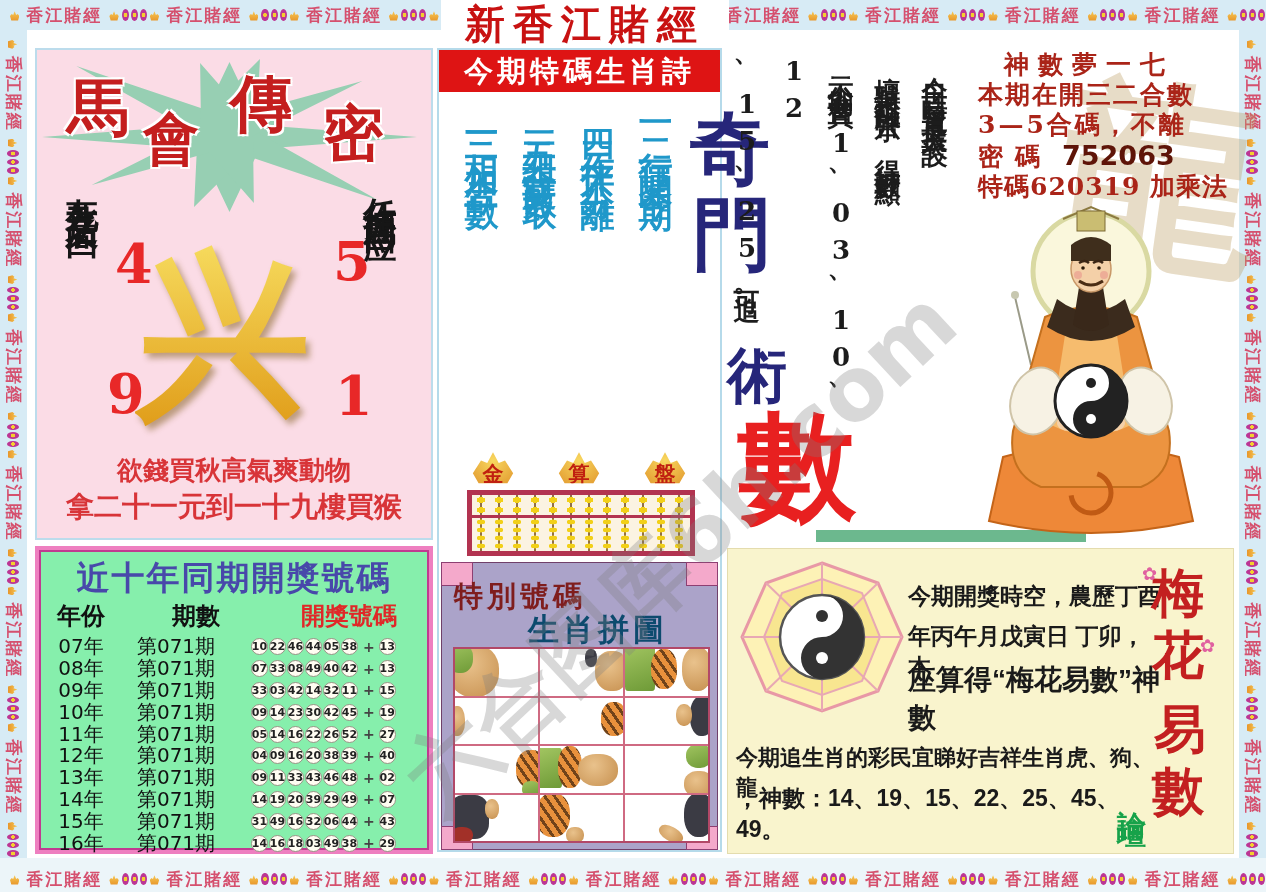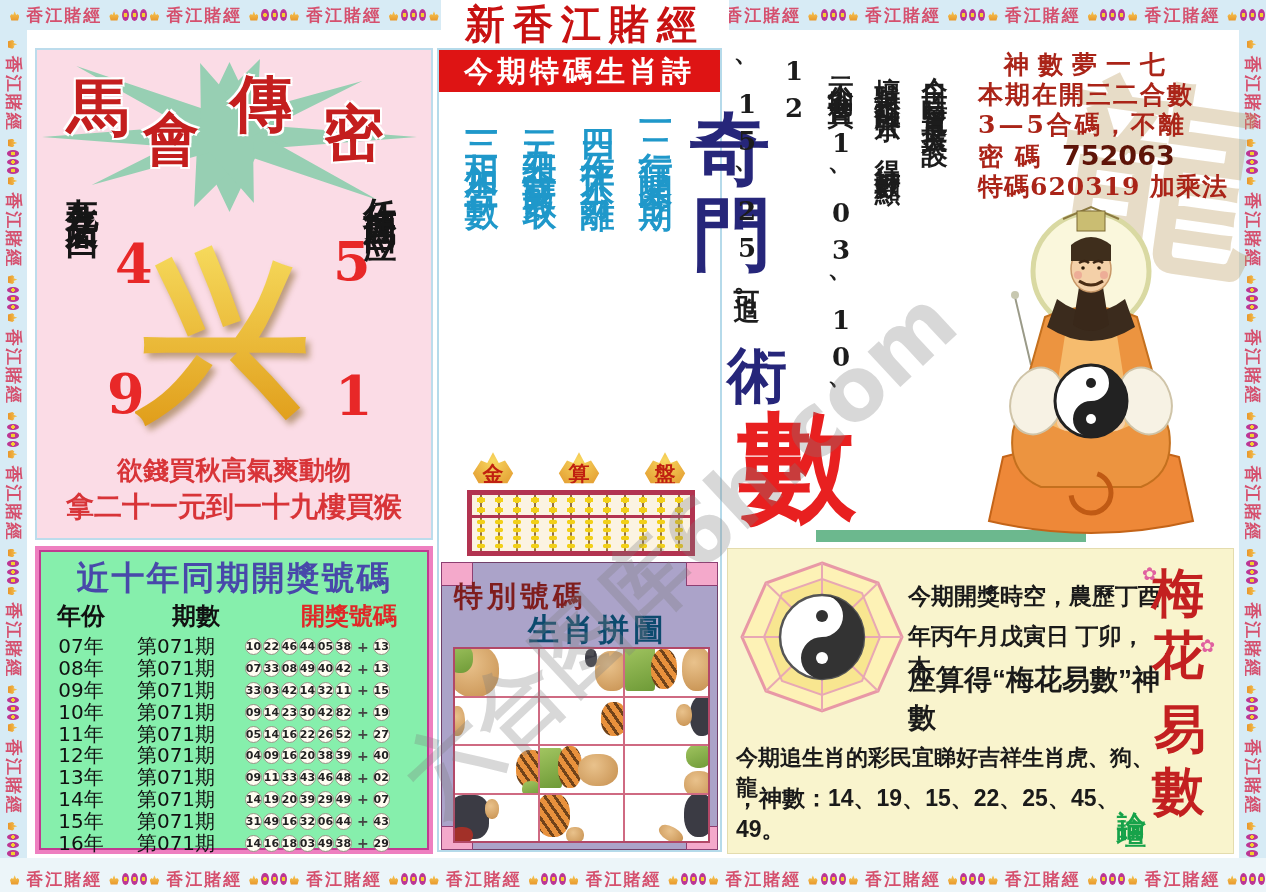--- a/index.html
+++ b/index.html
@@ -33,21 +33,21 @@
   .hint{position:absolute;width:100%;text-align:center;font:700 26px "DejaVu Serif",serif;color:#d83438;}
   
   .histpanel{left:35px;top:546px;width:398px;height:308px;background:#86efac;
              border:4px solid #ee7fc0;box-shadow:inset 0 0 0 2px #c03a90;box-sizing:border-box;}
   .htitle{position:absolute;top:6px;width:100%;text-align:center;font:700 33px "DejaVu Serif",serif;color:#4848aa;letter-spacing:2px;}
   .hhead{position:absolute;top:50px;left:6px;right:6px;display:flex;align-items:center;font:700 24px "DejaVu Serif",serif;color:#e02828;gap:20px;}
   .rows{position:absolute;top:86px;left:6px;right:4px;}
   .trow{display:flex;align-items:center;height:21.8px;}
   .ty{width:72px;text-align:center;font:400 20px "DejaVu Sans","Liberation Sans",sans-serif;color:#111;}
   .ti{width:118px;text-align:center;font:400 20px "DejaVu Sans","Liberation Sans",sans-serif;color:#111;}
-  .tn{display:flex;align-items:center;margin-left:10px;}
+  .tn{display:flex;align-items:center;margin-left:16px;}
   .numc{width:17px;height:17px;border:1px solid #979385;border-radius:50%;display:inline-flex;align-items:center;justify-content:center;
         font:600 11px "DejaVu Sans",sans-serif;color:#222;background:#fffdf2;margin-right:1px;box-sizing:border-box;}
   .plus{font:700 14px "DejaVu Sans",sans-serif;margin:0 4px;color:#444;}
   
   .midcol{left:437px;top:48px;width:285px;height:804px;background:#fff;border:2px solid #b5daea;box-sizing:border-box;}
   .banner{position:absolute;top:0;left:0;right:0;height:42px;background:#de1414;color:#fff;
           font:700 29px "DejaVu Serif",serif;letter-spacing:4px;line-height:42px;text-align:center;}
   .poemcols{position:absolute;left:10px;top:54px;width:236px;height:345px;
             font:700 34px "DejaVu Serif",serif;color:#1f98ca;letter-spacing:11px;line-height:58px;}
   .ingot3{position:absolute;width:48px;height:36px;background:radial-gradient(circle at 50% 35%,#f8d860,#e0932a);
@@ -386,21 +386,21 @@
         </div>
         <div class="trow">
           <span class="ty">10年</span>
           <span class="ti">第071期</span>
           <span class="tn">
             <span class="numc">09</span>
             <span class="numc">14</span>
             <span class="numc">23</span>
             <span class="numc">30</span>
             <span class="numc">42</span>
-            <span class="numc">82</span>
+            <span class="numc">45</span>
             <span class="plus">+</span>
             <span class="numc">19</span>
           </span>
         </div>
         <div class="trow">
           <span class="ty">11年</span>
           <span class="ti">第071期</span>
           <span class="tn">
             <span class="numc">05</span>
             <span class="numc">14</span>

